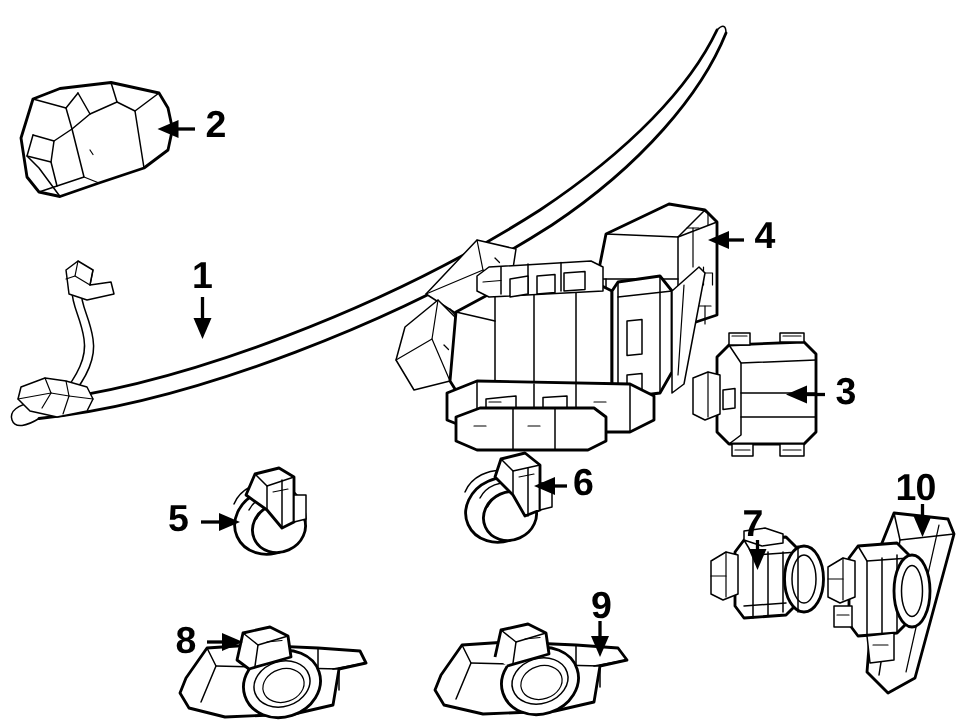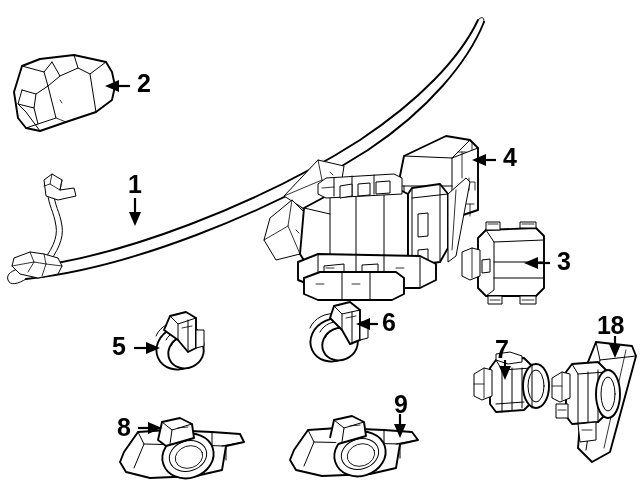--- a/index.html
+++ b/index.html
@@ -372,15 +372,15 @@
   <div class="callout-label" style="left:112px; top:334px;">5</div>
 
   <div class="callout-label" style="left:382px; top:310px;">6</div>
 
   <div class="callout-label" style="left:495px; top:337px;">7</div>
 
   <div class="callout-label" style="left:117px; top:415px;">8</div>
 
   <div class="callout-label" style="left:394px; top:392px;">9</div>
 
-  <div class="callout-label" style="left:597px; top:313px;">18</div>
+  <div class="callout-label" style="left:597px; top:313px;">10</div>
 
 </div>
 
 </body></html>

